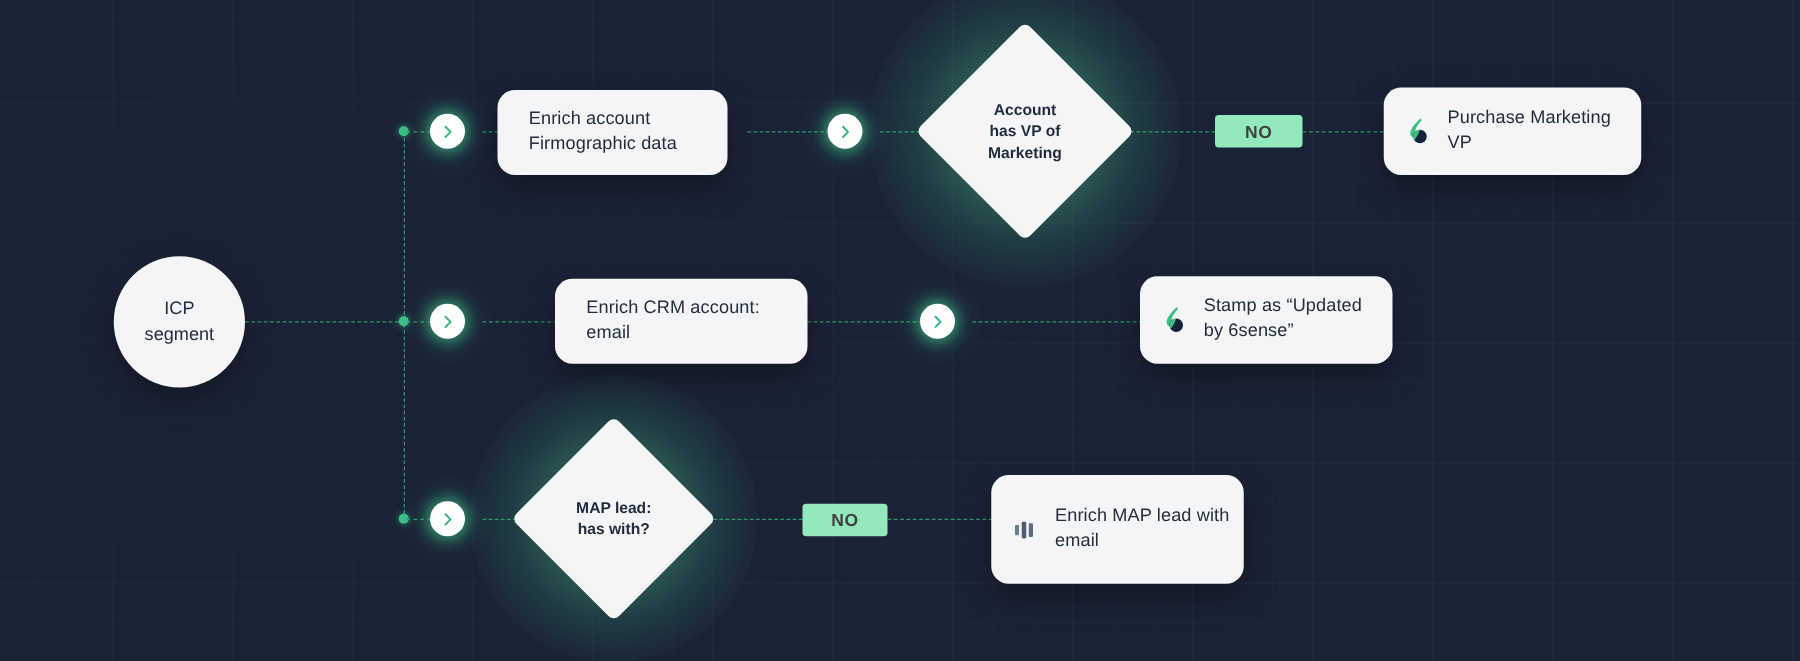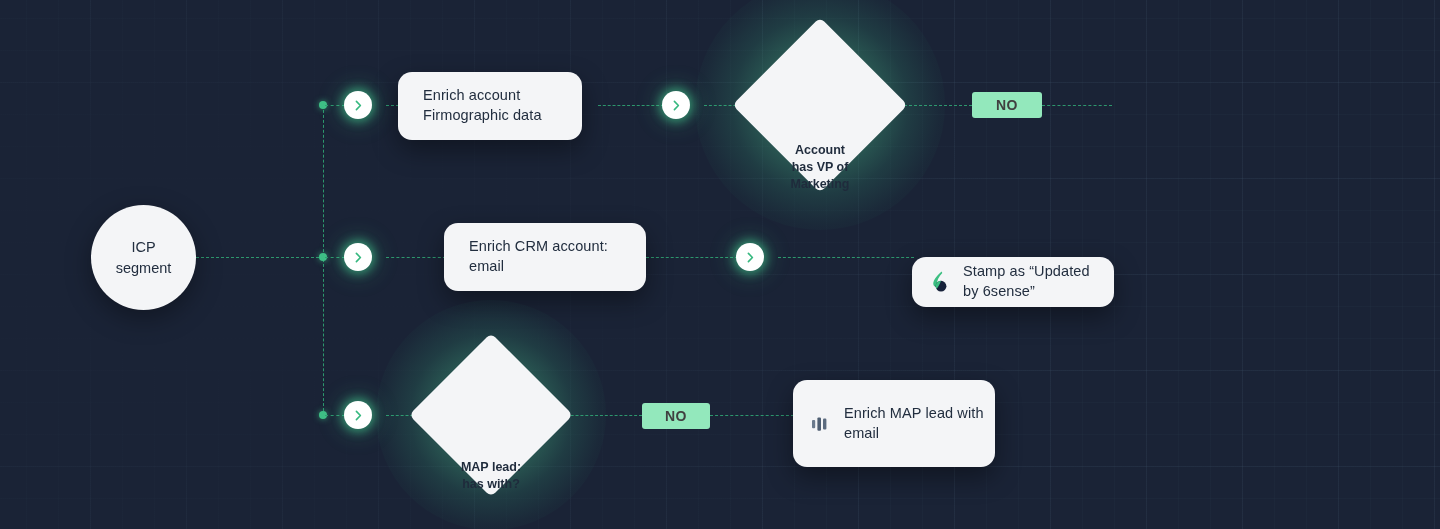--- a/index.html
+++ b/index.html
@@ -123,21 +123,21 @@
     font-size: 14.5px;
     line-height: 1.4;
     white-space: pre-line;
     box-shadow: 0 8px 26px rgba(0,0,0,.35);
   }
 
   
   .diamond-wrap {
     position: absolute;
     display: flex;
-    align-items: flex-end;
+    align-items: center;
     justify-content: center;
   }
   .diamond-glow {
     position: absolute;
     left: 50%; top: 50%;
     transform: translate(-50%,-50%);
     border-radius: 50%;
     background: radial-gradient(circle, rgba(92,226,160,.55) 0%, rgba(80,215,150,.34) 28%, rgba(60,190,135,.16) 50%, rgba(40,150,110,.05) 68%, rgba(26,35,54,0) 80%);
     pointer-events: none;
   }
@@ -257,27 +257,38 @@
   <div class="diamond-wrap" style="left:754px; top:17px; width:132px; height:176px;">
     <div class="diamond-glow" style="width:250px; height:250px;"></div>
     <div class="diamond-shape" style="width:124px; height:124px;"></div>
     <div class="diamond-label">Account
 has VP of
 Marketing</div>
   </div>
 
   <div class="badge-no" style="left:972px; top:92px; width:70px; height:26px;">NO</div>
 
+  <div class="card with-icon" style="left:1107px; top:70px; width:206px; height:70px;">
+    <div class="card-icon">
+      <svg width="22" height="24" viewBox="0 0 22 24">
+        <path d="M12.6 1.6 C9.2 4.6 6.4 7.6 5.0 10.6 C3.9 13.0 4.0 15.2 5.4 16.3 C6.4 17.1 7.8 16.9 8.5 15.9 C8.9 15.3 8.9 14.6 8.6 13.9 C8.0 12.5 8.3 10.6 9.3 8.6 C10.2 6.8 11.6 4.9 13.3 3.1 Z" fill="#3cbf82"></path>
+        <circle cx="12.0" cy="16.2" r="5.4" fill="#16213a"></circle>
+        <path d="M12.0 10.8 a5.4 5.4 0 0 0 -4.6 8.2 c 1.6 -1.6 3.2 -4.0 4.6 -8.2 z" fill="#3cbf82"></path>
+      </svg>
+    </div>
+    <div class="card-text">Purchase Marketing
+VP</div>
+  </div>
 
   <div class="card plain" style="left:444px; top:223px; width:202px; height:68px;">
     <div class="card-text">Enrich CRM account:
 email</div>
   </div>
 
-  <div class="card with-icon" style="left:912px; top:221px; width:202px; height:50px;margin-top:36px;">
+  <div class="card with-icon" style="left:912px; top:221px; width:202px; height:70px;">
     <div class="card-icon">
       <svg width="22" height="24" viewBox="0 0 22 24">
         <path d="M12.6 1.6 C9.2 4.6 6.4 7.6 5.0 10.6 C3.9 13.0 4.0 15.2 5.4 16.3 C6.4 17.1 7.8 16.9 8.5 15.9 C8.9 15.3 8.9 14.6 8.6 13.9 C8.0 12.5 8.3 10.6 9.3 8.6 C10.2 6.8 11.6 4.9 13.3 3.1 Z" fill="#3cbf82"></path>
         <circle cx="12.0" cy="16.2" r="5.4" fill="#16213a"></circle>
         <path d="M12.0 10.8 a5.4 5.4 0 0 0 -4.6 8.2 c 1.6 -1.6 3.2 -4.0 4.6 -8.2 z" fill="#3cbf82"></path>
       </svg>
     </div>
     <div class="card-text">Stamp as “Updated
 by 6sense”</div>
   </div>

